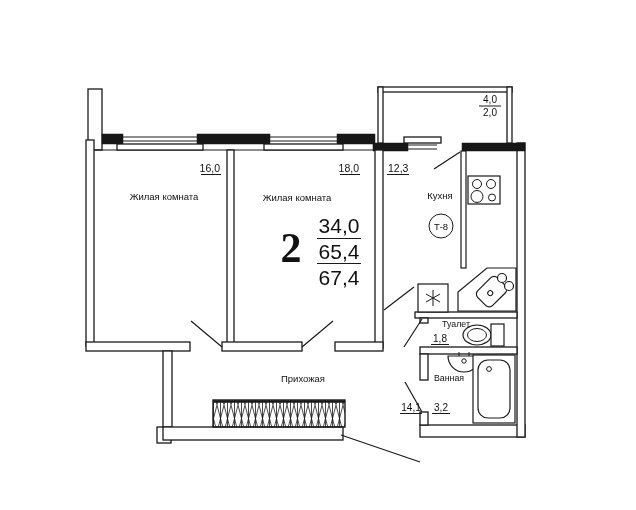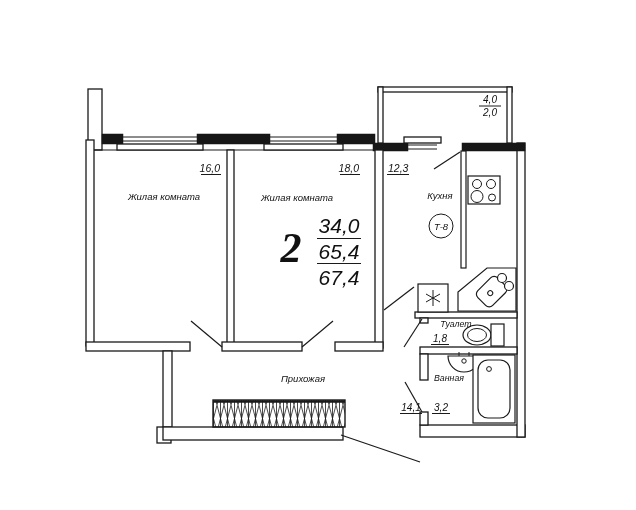--- a/index.html
+++ b/index.html
@@ -1,17 +1,17 @@
 <!DOCTYPE html>
 <html><head>
 <meta charset="utf-8">
 <style>
   html,body{margin:0;padding:0;background:#ffffff;}
   #stage{position:relative;width:636px;height:510px;background:#ffffff;overflow:hidden;
-         font-family:"Liberation Sans", sans-serif;font-style:italic;}
+         font-family:"Liberation Sans", sans-serif;}
   svg{display:block;}
   .w    {fill:#ffffff;stroke:#1a1a1a;stroke-width:1.3;}
   .pier {fill:#171717;stroke:#171717;stroke-width:0.5;}
   .ln   {stroke:#1a1a1a;stroke-width:1.2;fill:none;}
   .thin {stroke:#1a1a1a;stroke-width:1;fill:none;}
   .fix  {fill:#ffffff;stroke:#1a1a1a;stroke-width:1.2;}
   text  {fill:#111111;}
   .lbl  {font-size:9.5px;}
   .lblS {font-size:8.8px;}
   .area {font-size:10.5px;}

